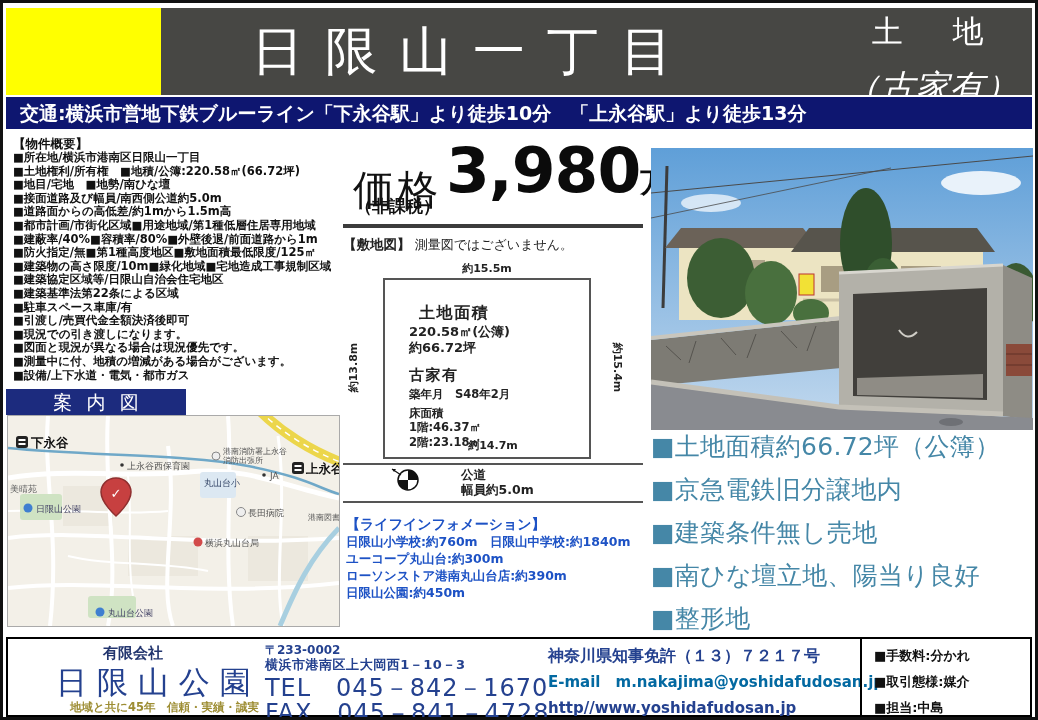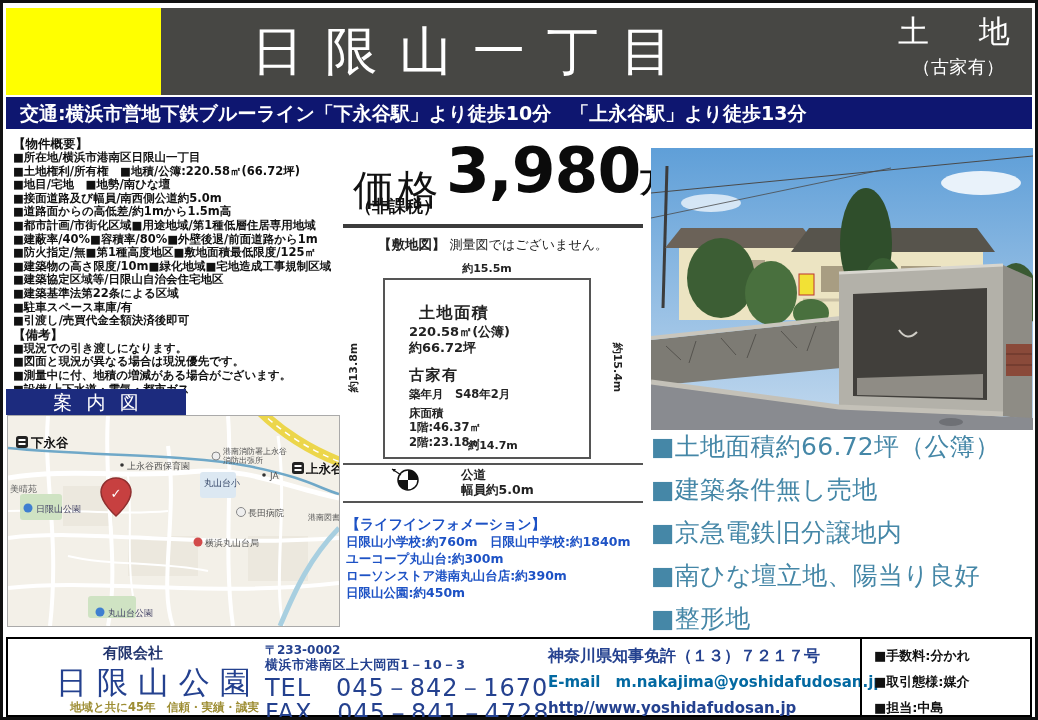--- a/index.html
+++ b/index.html
@@ -9,38 +9,38 @@
     position:relative; width:1038px; height:720px; background:#fff;
     border:3px solid #111; overflow:hidden; margin:0 auto;
   }
   
   .header-bar { position:absolute; left:3px; top:5px; width:1026px; height:87px; background:#474744; }
   .yellow-block { position:absolute; left:3px; top:5px; width:155px; height:87px; background:#ffff00; }
   .header-title { position:absolute; left:190px; top:5px; width:560px; height:87px;
     color:#fff; font-size:52px; letter-spacing:0.42em; text-align:center; line-height:87px; white-space:nowrap; }
   .header-right { position:absolute; right:16px; top:8px; text-align:center; color:#fff; }
   .header-right .t1 { font-size:31px; letter-spacing:0.30em; }
-  .header-right .t2 { font-size:18px; margin-top:2px; letter-spacing:0.02em; }
+  .header-right .t2 { font-size:34px; margin-top:12px; letter-spacing:0.02em;font-style:italic; }
   
   .transport-bar { position:absolute; left:3px; top:94px; width:1026px; height:32px; background:#0e1670;
     color:#fff; font-size:19px; font-weight:bold; line-height:32px; padding-left:14px; white-space:nowrap; }
   
   .overview { position:absolute; left:10px; top:134px; width:332px; color:#111; }
   .overview .hd { font-size:12.5px; font-weight:bold; line-height:14px; }
   .overview .it { font-size:11.5px; font-weight:bold; line-height:13.6px; white-space:nowrap; }
   .map-banner { position:absolute; left:3px; top:386px; width:180px; height:26px; background:#1c2b7e;
     color:#fff; font-size:19px; line-height:26px; text-align:center; letter-spacing:0.75em; text-indent:0.75em; }
   .map-box { position:absolute; left:4px; top:412px; width:333px; height:212px; border:1px solid #aaa; background:#f3f0e8; }
   
   .price-label { position:absolute; left:350px; top:140px; font-size:41px; color:#111; letter-spacing:0.08em;margin-top:20px; }
   .price-tax { position:absolute; left:352px; top:192px; font-size:17px; font-weight:bold; color:#111; }
   .price-amount { position:absolute; left:443px; top:131px; font-size:63px; font-weight:bold; color:#0b0b0b; letter-spacing:-1px; }
   .price-unit { font-size:28px; letter-spacing:0; }
   .price-rule { position:absolute; left:340px; top:221px; width:300px; height:4px; background:#3c3c3c; }
-  .plot-note { position:absolute; left:340px; top:233px; width:300px; text-align:center; font-size:13px; color:#222; white-space:nowrap; }
+  .plot-note { position:absolute; left:340px; top:233px; width:300px; font-size:13px; color:#222; white-space:nowrap; }
   .plot-note b { font-size:13.5px; }
   .plot { position:absolute; left:340px; top:252px; width:300px; height:252px; font-weight:bold; color:#222; }
   .plot .rect { position:absolute; left:40px; top:23px; width:208px; height:181px; border:2px solid #555; }
   .plot .dim { font-size:11px; font-weight:bold; color:#222; position:absolute; white-space:nowrap; }
   .dim-top { left:0; top:6px; width:288px; text-align:center; }
   .dim-left { left:-14px; top:105px; transform:rotate(-90deg); }
   .dim-right { left:250px; top:105px; transform:rotate(90deg); }
   .dim-bottom { left:40px; top:183px; width:208px; text-align:center;padding-left:12px; }
   .plot-inner { position:absolute; left:40px; top:48px; width:208px; text-align:left; padding-left:50px; }
   .plot-inner .big { font-size:16px; margin-left:-14px; letter-spacing:0.1em; }
@@ -98,21 +98,20 @@
     <div class="it">■接面道路及び幅員/南西側公道約5.0m</div>
     <div class="it">■道路面からの高低差/約1mから1.5m高</div>
     <div class="it">■都市計画/市街化区域■用途地域/第1種低層住居専用地域</div>
     <div class="it">■建蔽率/40%■容積率/80%■外壁後退/前面道路から1m</div>
     <div class="it">■防火指定/無■第1種高度地区■敷地面積最低限度/125㎡</div>
     <div class="it">■建築物の高さ限度/10m■緑化地域■宅地造成工事規制区域</div>
     <div class="it">■建築協定区域等/日限山自治会住宅地区</div>
     <div class="it">■建築基準法第22条による区域</div>
     <div class="it">■駐車スペース車庫/有</div>
     <div class="it">■引渡し/売買代金全額決済後即可</div>
-    <div class="hd">【備考】</div>
     <div class="it">■現況での引き渡しになります。</div>
     <div class="it">■図面と現況が異なる場合は現況優先です。</div>
     <div class="it">■測量中に付、地積の増減がある場合がございます。</div>
     <div class="it">■設備/上下水道・電気・都市ガス</div>
   </div>
 
   <div class="map-banner">案内図</div>
   <div class="map-box">
     <svg width="331" height="210" viewBox="0 0 331 210">
       <rect x="0" y="0" width="331" height="210" fill="#f3f0e8"></rect>
@@ -286,22 +285,22 @@
       <line x1="355" y1="217" x2="381" y2="217" stroke="#6e3a2e" stroke-width="1.5"></line>
 
       <polygon points="0,236 188,260 382,270 382,282 0,282" fill="#898b90"></polygon>
       <polyline points="0,234 188,259 352,266" stroke="#c4c1b8" stroke-width="5" fill="none"></polyline>
       <ellipse cx="300" cy="274" rx="12" ry="4" fill="#6e7075"></ellipse>
     </svg>
   </div>
 
   <div class="features">
     <div class="ft">■土地面積約66.72坪（公簿）</div>
+    <div class="ft">■京急電鉄旧分譲地内</div>
     <div class="ft">■建築条件無し売地</div>
-    <div class="ft">■京急電鉄旧分譲地内</div>
     <div class="ft">■南ひな壇立地、陽当り良好</div>
     <div class="ft">■整形地</div>
   </div>
 
   <div class="footer">
     <div class="f-type">有限会社</div>
     <div class="f-name">日限山公園</div>
     <div class="f-slogan">地域と共に45年　信頼・実績・誠実</div>
     <div class="f-postal">〒233-0002</div>
     <div class="f-address">横浜市港南区上大岡西1－10－3</div>

